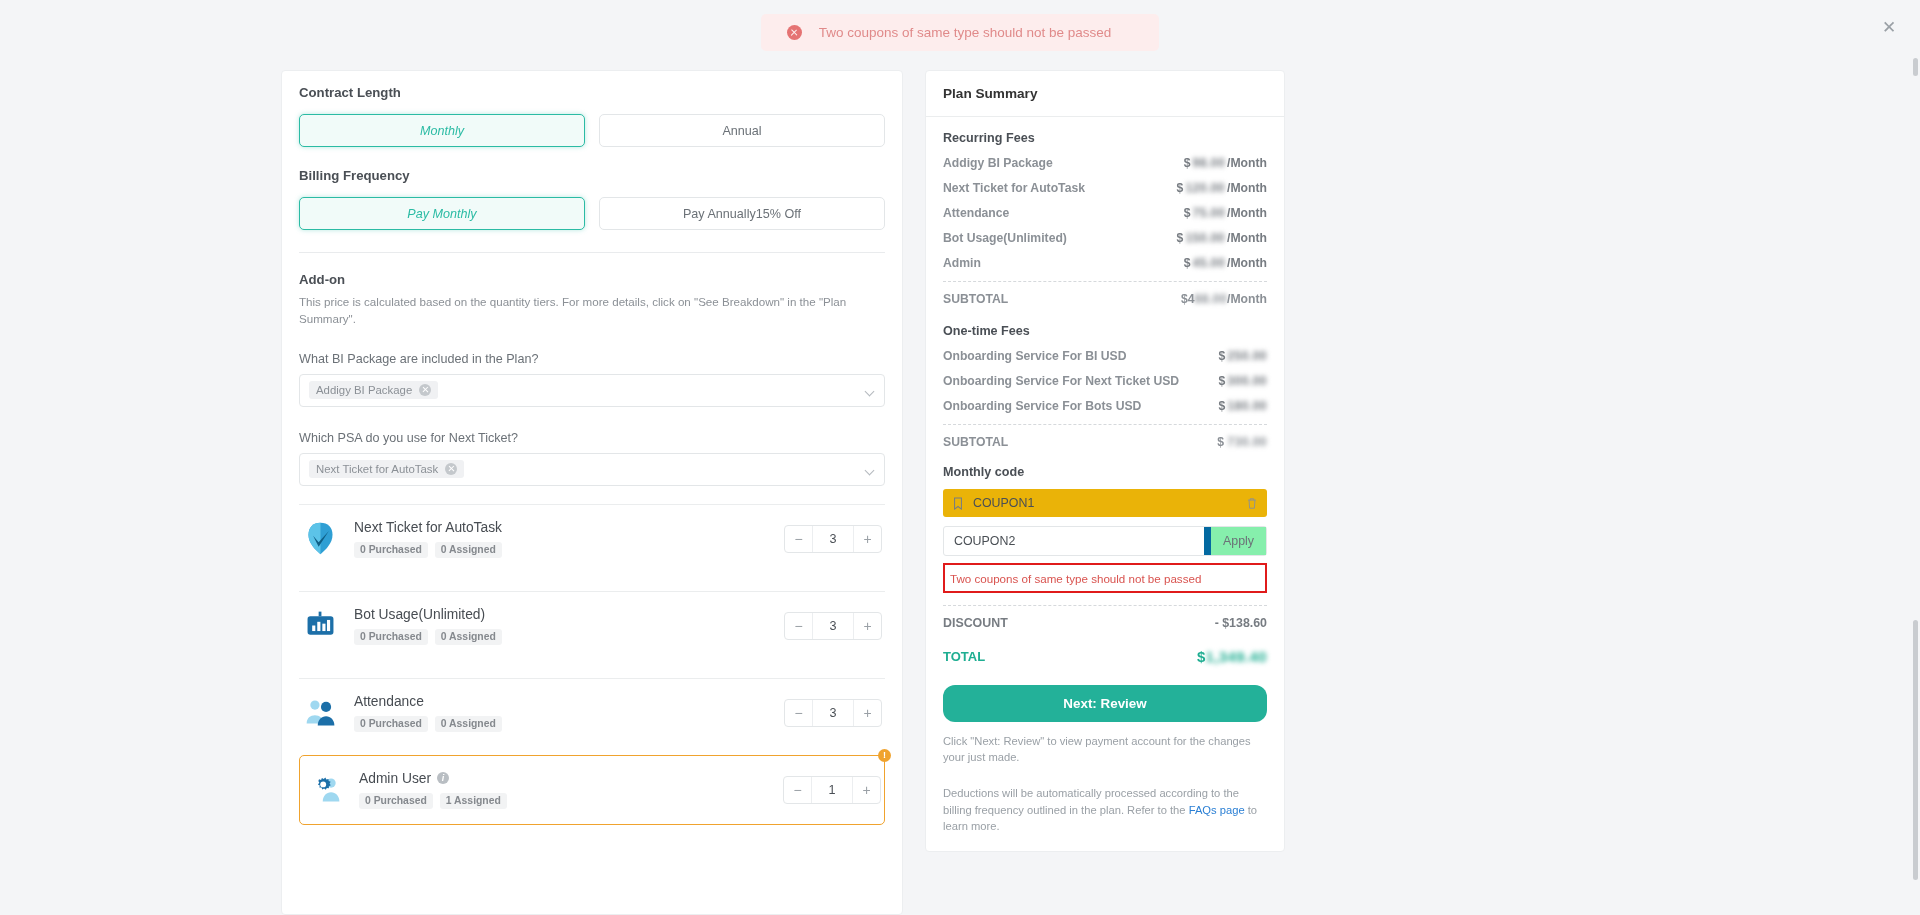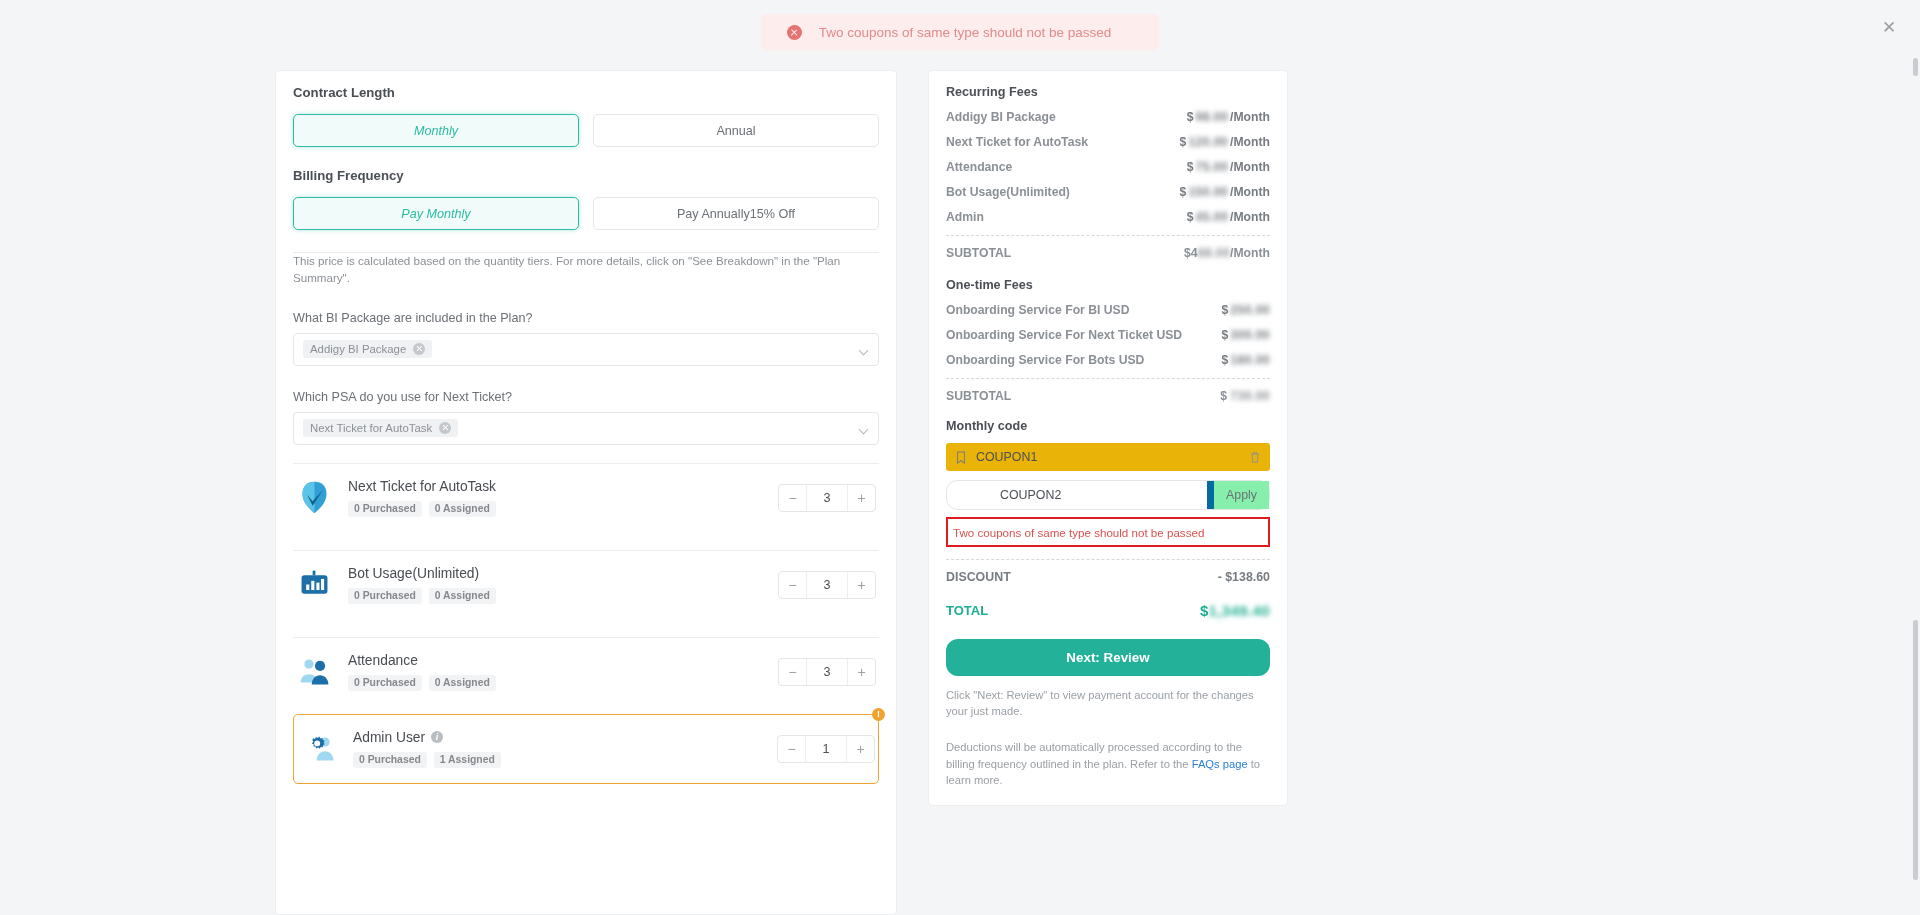--- a/index.html
+++ b/index.html
@@ -35,22 +35,22 @@
   .toast-text { color: #e08a8a; font-size: 13.5px; white-space: nowrap; }
 
   .toast-close {
     position: absolute; right: 22px; top: 19px;
     width: 18px; height: 18px; color: #9aa0a6; font-size: 17px; line-height: 18px;
     text-align: center; cursor: pointer;
   }
 
   
   .content {
-    position: absolute; top: 70px; left: 275px;
-    width: 1372px; display: flex; gap: 31px;
+    position: absolute; top: 70px; left: 281px;
+    width: 1372px; display: flex; gap: 22px;
   }
   .card-left {
     width: 622px; background: #fff; border-radius: 4px;
     padding: 14px 17px 0 17px;
     border: 1px solid #eceef0;
     min-height: 845px;
   }
   .card-right {
     width: 360px; background: #fff; border-radius: 4px;
     border: 1px solid #eceef0; align-self: flex-start;
@@ -170,21 +170,21 @@
 
   .coupon-title { font-size: 12.6px; font-weight: bold; color: #4a4f55; margin: 16px 0 10px; }
   .coupon-applied {
     display: flex; align-items: center; justify-content: space-between;
     background: #eab308; border-radius: 3px; padding: 7px 9px; margin-bottom: 9px;
   }
   .coupon-left { display: flex; align-items: center; gap: 9px; font-size: 12.4px; color: #4a4f55; }
   .tag-icon { width: 12px; height: 13px; flex: none; }
   .trash-icon { width: 12px; height: 13px; cursor: pointer; }
 
-  .coupon-input-row { display: flex; align-items: center; border: 1px solid #e3e6e8; border-radius: 11px; height: 30px; padding-left: 43px; }
+  .coupon-input-row { display: flex; align-items: center; border: 1px solid #e3e6e8; border-radius: 3px; height: 30px; }
   .coupon-input {
     flex: 1; border: 0; outline: none; padding: 0 10px; font-size: 12.4px;
     color: #4a4f55; font-family: inherit; background: transparent; height: 100%;
   }
   .apply-btn {
     width: 62px; height: 100%; display: flex; align-items: center; justify-content: center;
     font-size: 12.4px; color: #6b7177; cursor: pointer; background: #86efac;
     border-left: 7px solid #0369a1;
   }
   .err-box { border: 2.2px solid #e01b1b; padding: 4px 5px; margin-top: 7px; }
@@ -243,20 +243,21 @@
       </div>
 
       <div class="sec-title mt">Billing Frequency</div>
       <div class="toggle-row">
         <div class="toggle-btn active">Pay Monthly</div>
         <div class="toggle-btn">Pay Annually15% Off</div>
       </div>
 
       <div class="divider"></div>
 
+      <div class="addon-title">Add-on</div>
       <div class="addon-desc">This price is calculated based on the quantity tiers. For more details, click on "See Breakdown" in the "Plan Summary".</div>
 
       <div class="field-label">What BI Package are included in the Plan?</div>
       <div class="select-box">
         <span class="chip">
           <span>Addigy BI Package</span>
           <span class="chip-x"></span>
         </span>
         <span class="caret"></span>
       </div>
@@ -358,20 +359,21 @@
         <div class="stepper">
           <div class="step-btn">−</div>
           <div class="step-val">1</div>
           <div class="step-btn">+</div>
         </div>
       </div>
 
     </div>
 
     <div class="card-right">
+      <div class="rp-head">Plan Summary</div>
       <div class="rp-body">
 
         <div class="rp-sec">Recurring Fees</div>
 
         <div class="rp-line">
           <span>Addigy BI Package</span>
           <span class="val">
             <span>$</span>
             <span class="blur">98.00</span>
             <span>/Month</span>

